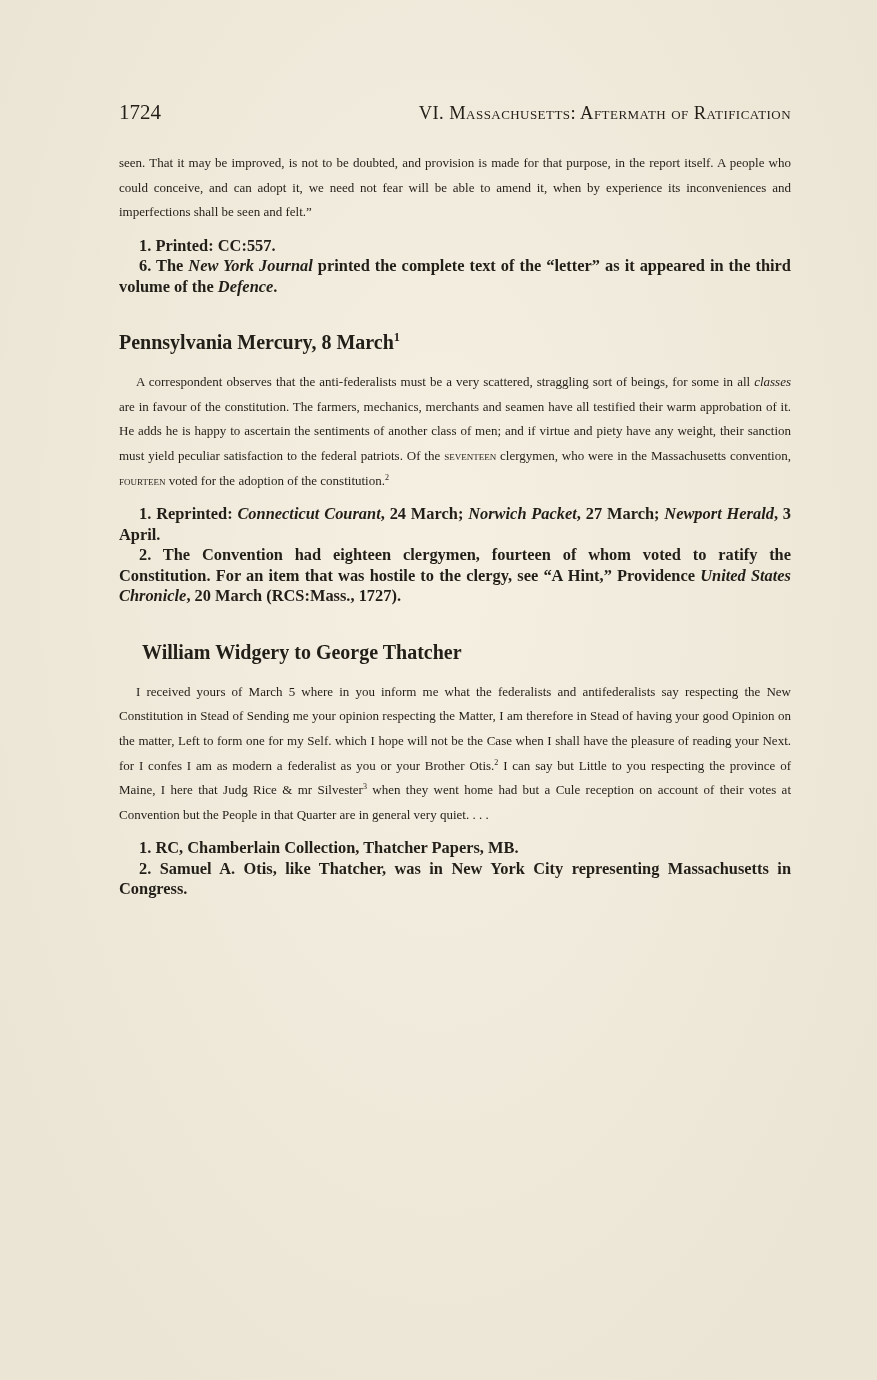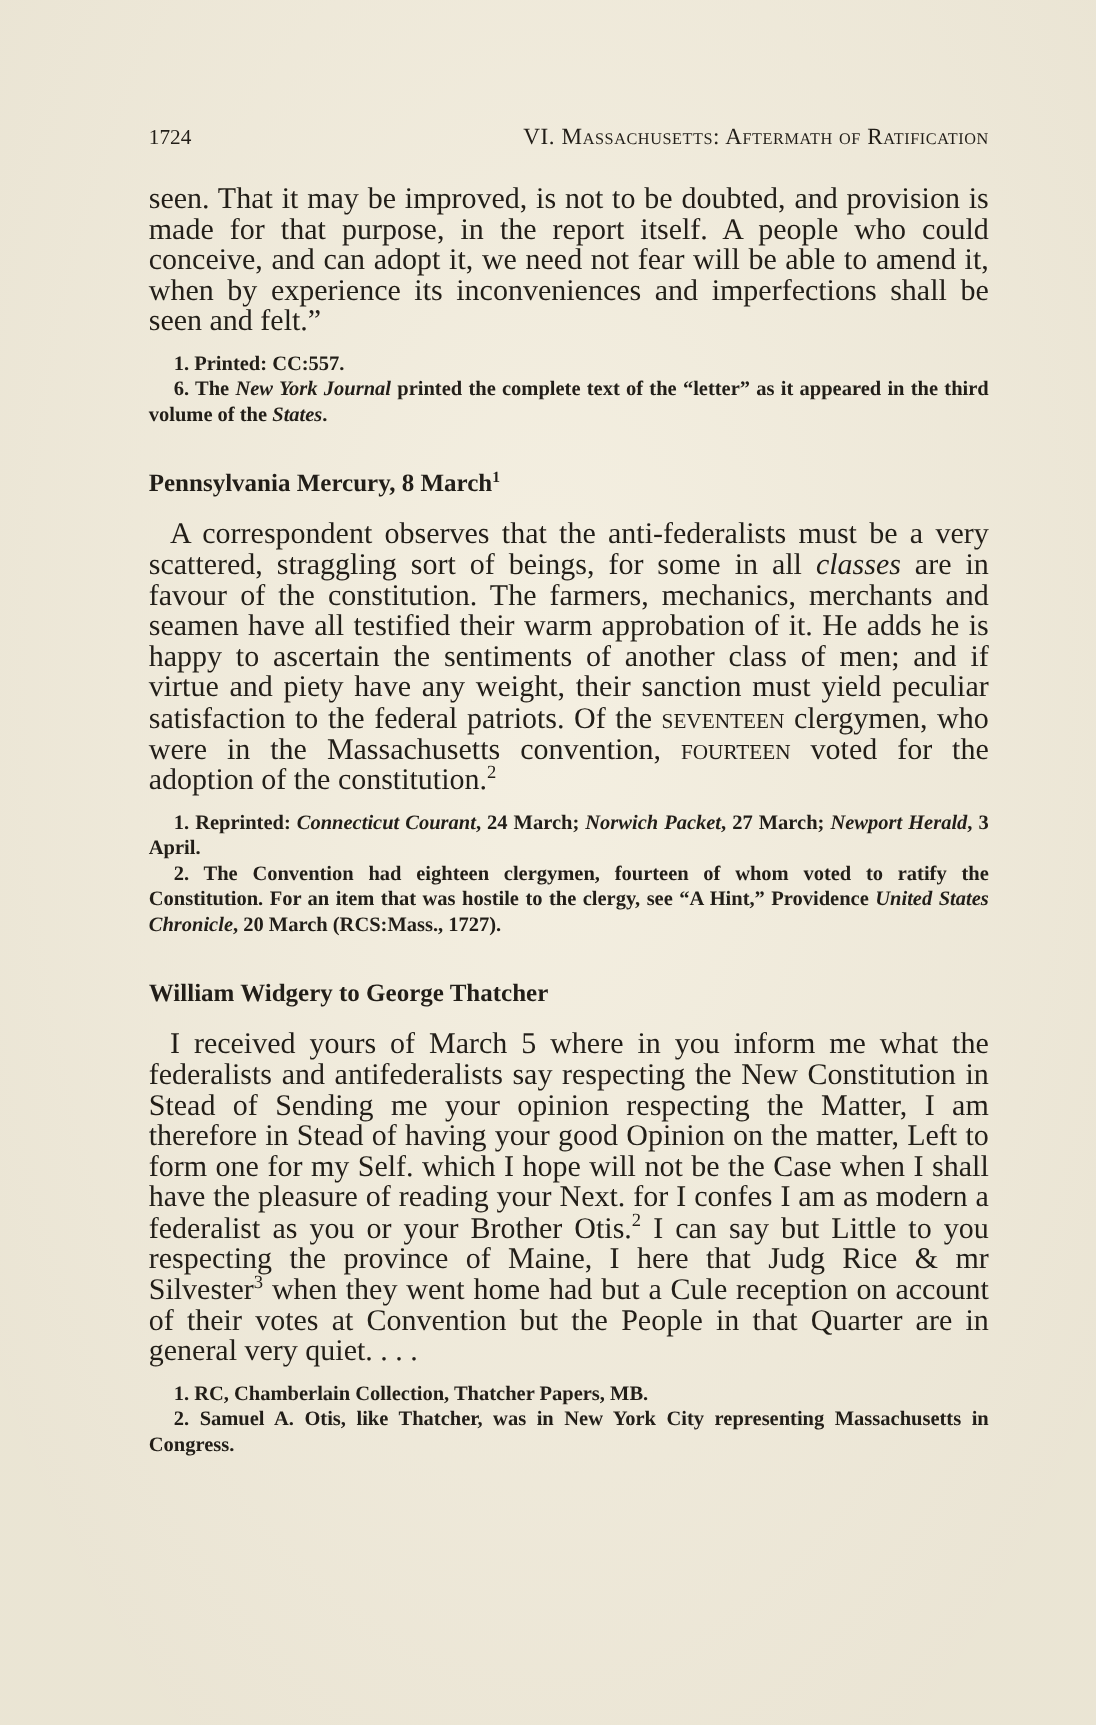--- a/index.html
+++ b/index.html
@@ -29,33 +29,33 @@
     top: 100px;
     width: 672px;
   }
   .page-header {
     display: flex;
     justify-content: space-between;
     align-items: baseline;
     margin-bottom: 26px;
   }
   .page-number {
-    font-size: 17px;
+    font-size: 21px;
   }
   .running-head {
     font-variant: small-caps;
     font-size: 18.5px;
     letter-spacing: 0.45px;
   }
   .doc {
     margin-bottom: 33px;
   }
   .para {
     margin: 0;
-    font-size: 24px;
+    font-size: 13px;
     line-height: 24.6px;
     text-align: justify;
     text-indent: 17px;
   }
   .para.no-indent {
     text-indent: 0;
   }
   .footnotes {
     margin-top: 11px;
     font-weight: bold;
@@ -68,20 +68,21 @@
     text-indent: 20px;
   }
   .doc-heading {
     margin: 0 0 15px 0;
     font-size: 20px;
     line-height: 25px;
     font-weight: bold;
   }
   .heading-line {
     display: block;
+    margin-left: 23px;
   }
   .heading-line-indent {
     padding-left: 22px;
   }
   .s-i { font-style: italic; }
   .s-sc { font-variant: small-caps; }
   sup {
     font-size: 0.62em;
     vertical-align: super;
     line-height: 0;
@@ -95,21 +96,21 @@
 
     <header class="page-header">
       <span class="page-number">1724</span>
       <span class="running-head">VI. Massachusetts: Aftermath of Ratification</span>
     </header>
 
     <section class="doc">
       <p class="para no-indent"><span>seen. That it may be improved, is not to be doubted, and provision is made for that purpose, in the report itself. A people who could conceive, and can adopt it, we need not fear will be able to amend it, when by experience its inconveniences and imperfections shall be seen and felt.”</span></p>
       <div class="footnotes">
         <p class="footnote"><span>1. Printed: CC:557.</span></p>
-        <p class="footnote"><span>6. The </span><span class="s-i">New York Journal</span><span> printed the complete text of the “letter” as it appeared in the third volume of the </span><span class="s-i">States</span><span>.</span></p>
+        <p class="footnote"><span>6. The </span><span class="s-i">New York Journal</span><span> printed the complete text of the “letter” as it appeared in the third volume of the </span><span class="s-i">Defence</span><span>.</span></p>
       </div>
     </section>
 
     <section class="doc">
       <h2 class="doc-heading"><span>Pennsylvania Mercury, 8 March</span><sup>1</sup></h2>
       <p class="para"><span>A correspondent observes that the anti-federalists must be a very scattered, straggling sort of beings, for some in all </span><span class="s-i">classes</span><span> are in favour of the constitution. The farmers, mechanics, merchants and seamen have all testified their warm approbation of it. He adds he is happy to ascertain the sentiments of another class of men; and if virtue and piety have any weight, their sanction must yield peculiar satisfaction to the federal patriots. Of the </span><span class="s-sc">seventeen</span><span> clergymen, who were in the Massachusetts convention, </span><span class="s-sc">fourteen</span><span> voted for the adoption of the constitution.</span><sup>2</sup></p>
       <div class="footnotes">
         <p class="footnote"><span>1. Reprinted: </span><span class="s-i">Connecticut Courant</span><span>, 24 March; </span><span class="s-i">Norwich Packet</span><span>, 27 March; </span><span class="s-i">Newport Herald</span><span>, 3 April.</span></p>
         <p class="footnote"><span>2. The Convention had eighteen clergymen, fourteen of whom voted to ratify the Constitution. For an item that was hostile to the clergy, see “A Hint,” Providence </span><span class="s-i">United States Chronicle</span><span>, 20 March (RCS:Mass., 1727).</span></p>
       </div>

